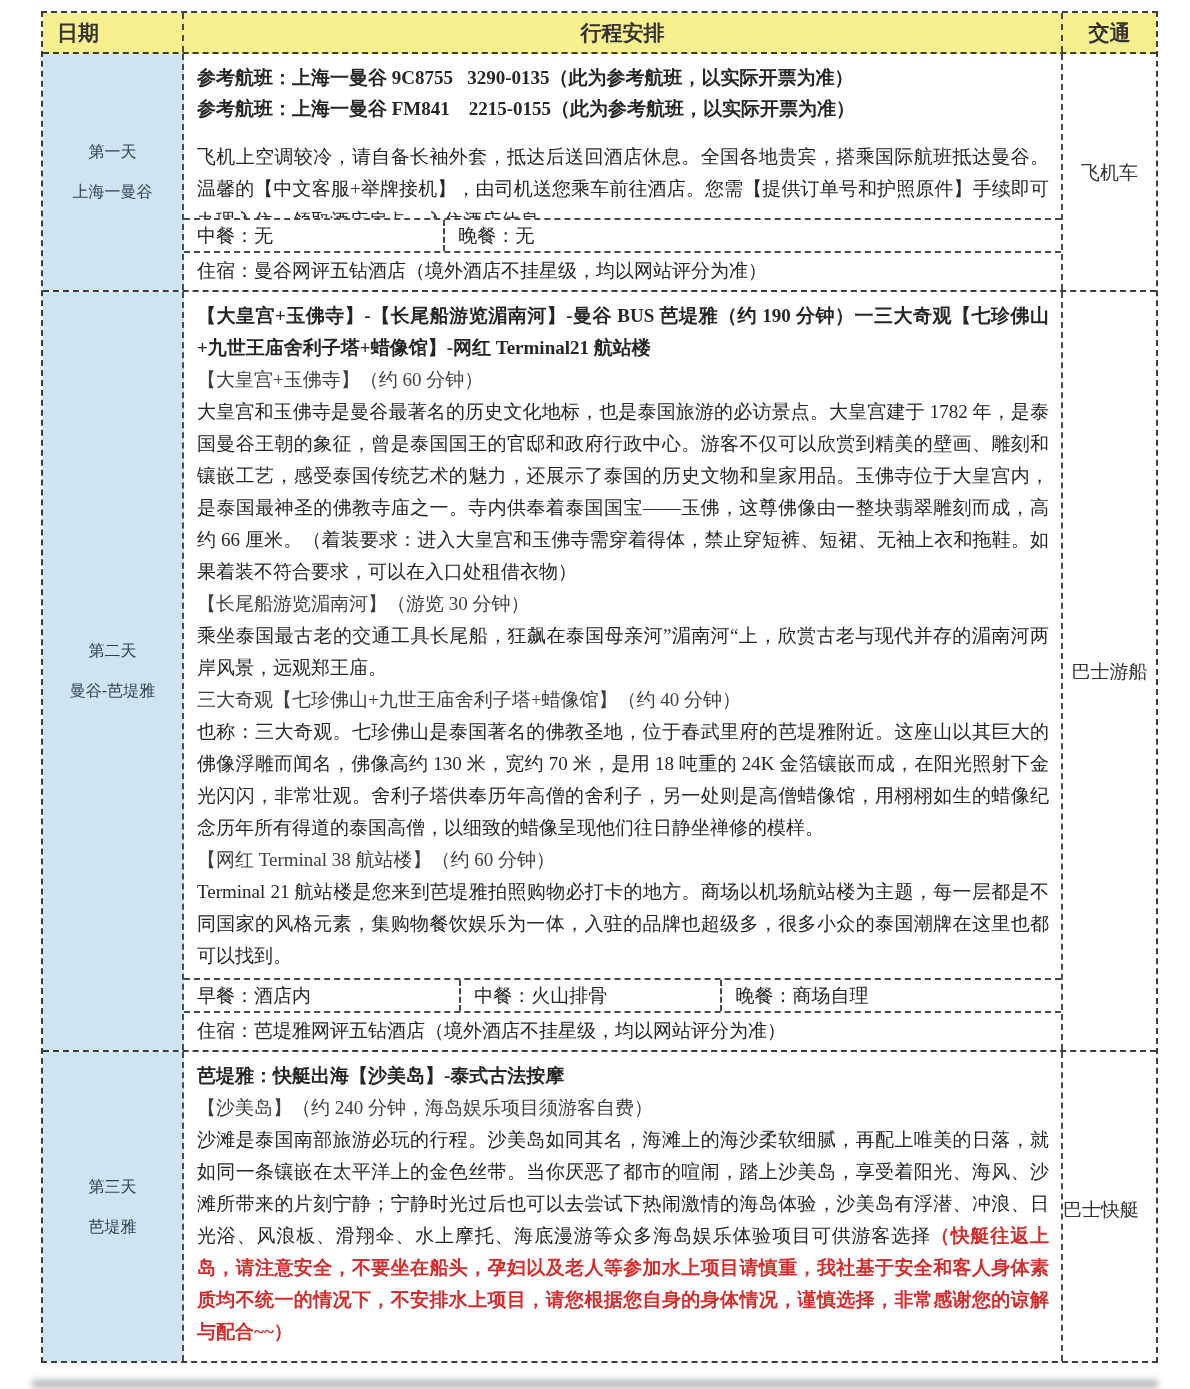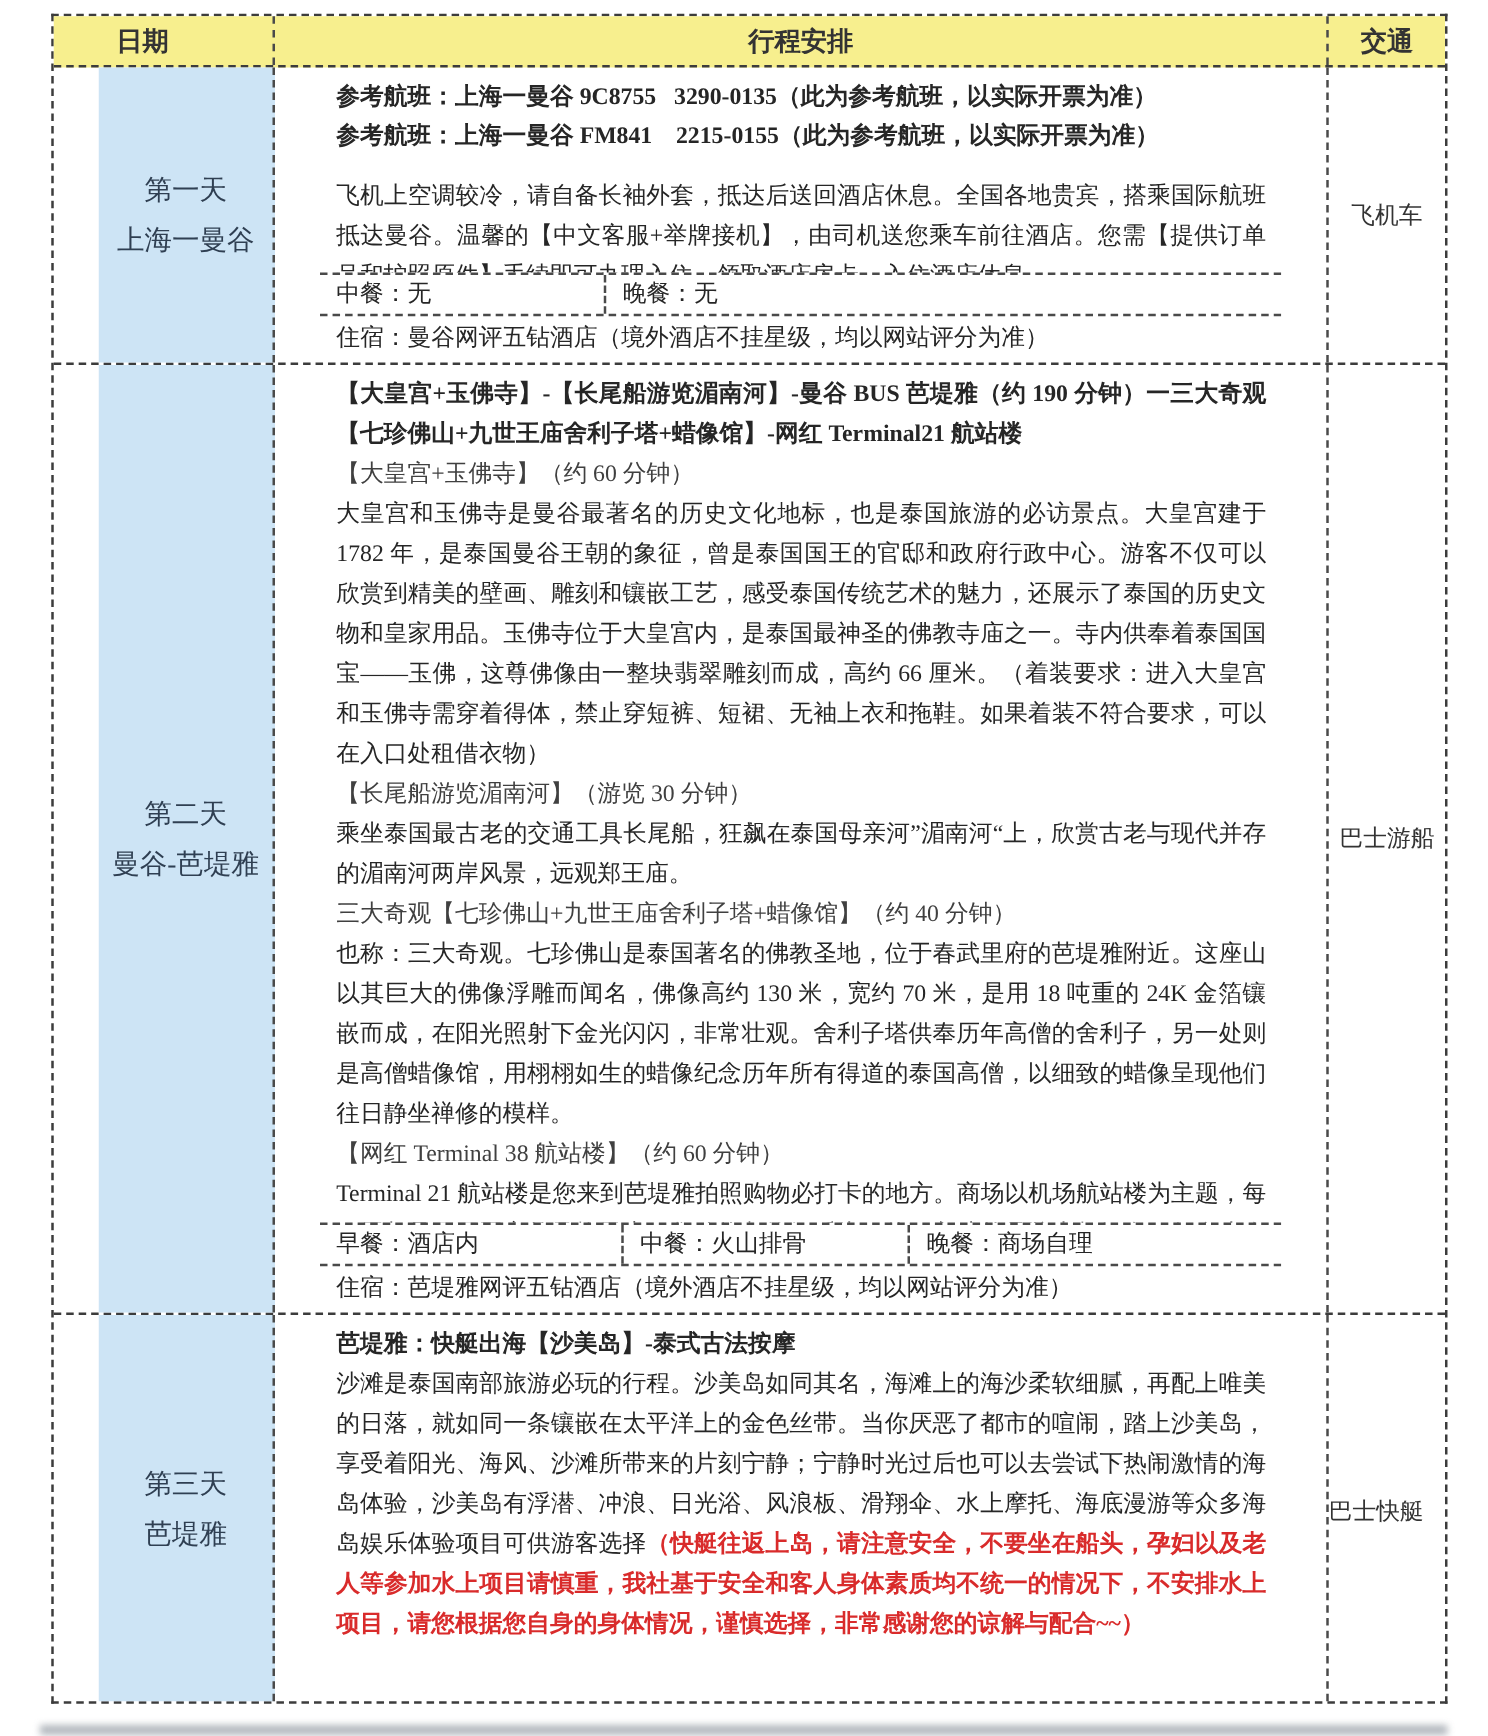--- a/index.html
+++ b/index.html
@@ -26,42 +26,42 @@
     font-weight: bold;
     font-size: 21px;
     color: #333333;
     flex: none;
   }
   .day-row { flex: none; }
   .day-row.last { flex: 1; }
   .day-row + .day-row { border-top: 0; }
   #day1 { height: 238px; border-bottom: 2px dashed #3c3c3c; }
   #day2 { height: 760px; border-bottom: 2px dashed #3c3c3c; }
-  .cell { overflow: hidden; margin-left: 36px; }
+  .cell { overflow: hidden; }
   .col-date {
     width: 141px;
     flex: none;
     border-right: 2px dashed #4a4a4a;
   }
   .col-itin { flex: 1; min-width: 0; }
   .col-trans {
     width: 95px;
     flex: none;
     border-left: 2px dashed #4a4a4a;
   }
   .header-cell { display: flex; align-items: center; }
   .header-date-cell { padding-left: 14px; }
   .center-cell { justify-content: center; }
   .day-cell {
     background: #cde4f5;
     display: flex;
     flex-direction: column;
     align-items: center;
     justify-content: center;
-    font-size: 22px;
+    font-size: 16px;
     line-height: 40px;
     color: #2f3f52;
   }
   .trans-cell {
     display: flex;
     align-items: center;
     justify-content: center;
     font-size: 19px;
     line-height: 37px;
     color: #333333;
@@ -179,20 +179,21 @@
   </div>
 
   <div class="row day-row last" id="day3">
     <div class="cell col-date day-cell">
       <div>第三天</div>
       <div>芭堤雅</div>
     </div>
     <div class="cell col-itin content-cell">
       <div class="content-body">
         <div class="para title-bold">芭堤雅：快艇出海【沙美岛】-泰式古法按摩</div>
+        <div class="para heading-navy">【沙美岛】（约 240 分钟，海岛娱乐项目须游客自费）</div>
         <div class="para"><span>沙滩是泰国南部旅游必玩的行程。沙美岛如同其名，海滩上的海沙柔软细腻，再配上唯美的日落，就如同一条镶嵌在太平洋上的金色丝带。当你厌恶了都市的喧闹，踏上沙美岛，享受着阳光、海风、沙滩所带来的片刻宁静；宁静时光过后也可以去尝试下热闹激情的海岛体验，沙美岛有浮潜、冲浪、日光浴、风浪板、滑翔伞、水上摩托、海底漫游等众多海岛娱乐体验项目可供游客选择</span><span class="red-bold">（快艇往返上岛，请注意安全，不要坐在船头，孕妇以及老人等参加水上项目请慎重，我社基于安全和客人身体素质均不统一的情况下，不安排水上项目，请您根据您自身的身体情况，谨慎选择，非常感谢您的谅解与配合~~）</span></div>
       </div>
     </div>
     <div class="cell col-trans trans-cell top-align">
       <div>巴士</div>
       <div>快艇</div>
     </div>
   </div>
 
 </div>

